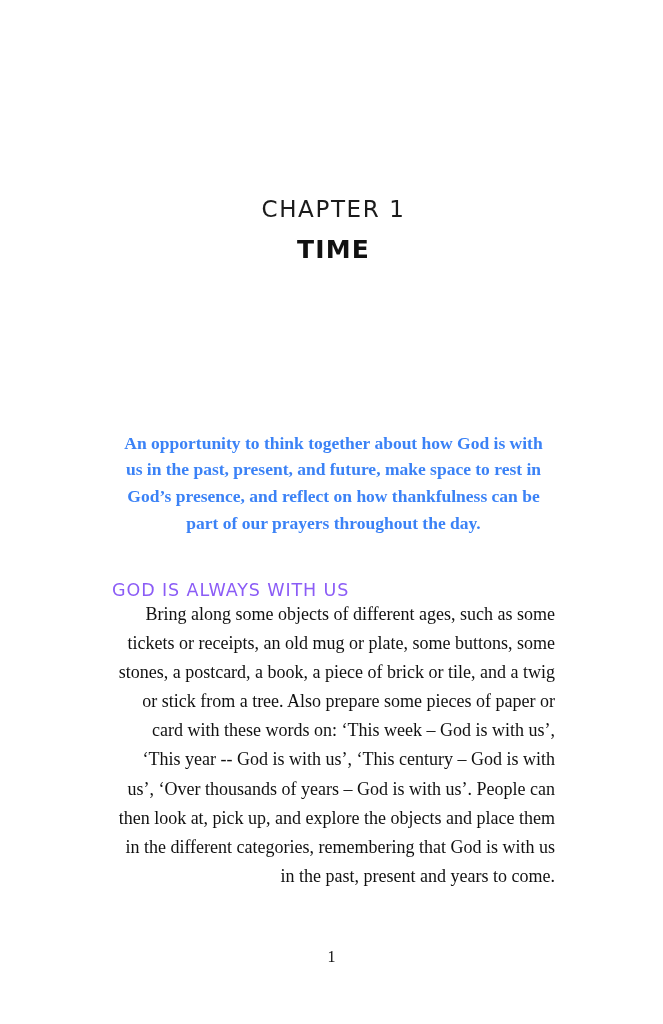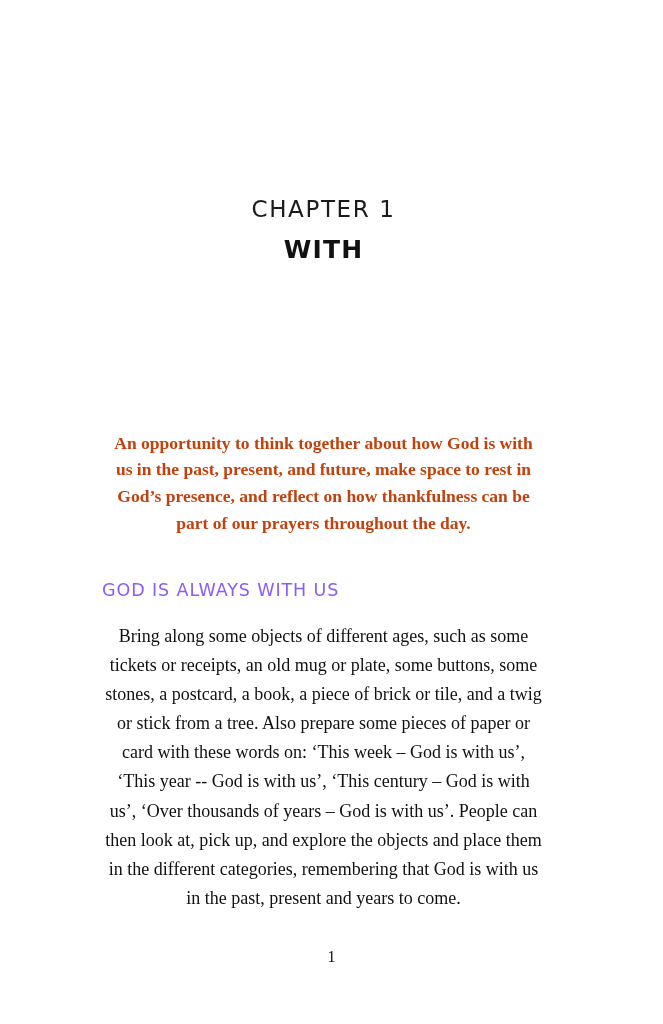--- a/index.html
+++ b/index.html
@@ -18,21 +18,21 @@
   .page {
     position: absolute;
     top: 0;
     left: 0;
     width: 663px;
     height: 1024px;
     background: #ffffff;
   }
   .content {
     position: absolute;
-    left: 102px;
+    left: 112px;
     right: 110px;
     top: 0;
     width: 443px;
   }
   .chapter-label {
     margin-top: 196px;
     text-align: center;
     font-family: "DejaVu Sans", sans-serif;
     font-size: 23px;
     letter-spacing: 1.6px;
@@ -50,56 +50,55 @@
     color: #111111;
     line-height: 1.2;
   }
   .intro {
     margin-top: 165px;
     text-align: center;
     font-family: "Liberation Serif", serif;
     font-weight: 700;
     font-size: 17.5px;
     line-height: 1.53;
-    color: #c2410c;
+    color: #3b82f6;
     padding: 0 6px;
   }
   .section-heading {
     margin-top: 43px;
     font-family: "DejaVu Sans", sans-serif;
     font-size: 17.5px;
     letter-spacing: 0.9px;
     font-weight: 400;
     color: #8b5cf6;
     text-align: left;
   }
   .body-para {
-    margin-top: 22px;
     font-family: "Liberation Serif", serif;
     font-size: 18px;
     line-height: 1.62;
     color: #111111;
-    text-align: center;
+    text-align: right;
   }
   .page-number {
     position: absolute;
     left: 0;
     right: 0;
     top: 948px;
     text-align: center;
     font-family: "Liberation Serif", serif;
     font-size: 16px;
     color: #111111;
   }
 </style>
 </head>
 <body>
 
 <div class="page">
   <div class="content">
     <div class="chapter-label">CHAPTER 1</div>
-    <div class="chapter-title">WITH</div>
+    <div class="chapter-title">TIME</div>
     <div class="intro">An opportunity to think together about how God is with us in the past, present, and future, make space to rest in God’s presence, and reflect on how thankfulness can be part of our prayers throughout the day.</div>
     <div class="section-heading">GOD IS ALWAYS WITH US</div>
     <div class="body-para">Bring along some objects of different ages, such as some tickets or receipts, an old mug or plate, some buttons, some stones, a postcard, a book, a piece of brick or tile, and a twig or stick from a tree. Also prepare some pieces of paper or card with these words on: ‘This week – God is with us’, ‘This year -- God is with us’, ‘This century – God is with us’, ‘Over thousands of years – God is with us’. People can then look at, pick up, and explore the objects and place them in the different categories, remembering that God is with us in the past, present and years to come.</div>
   </div>
   <div class="page-number">1</div>
 </div>
 
 </body></html>

